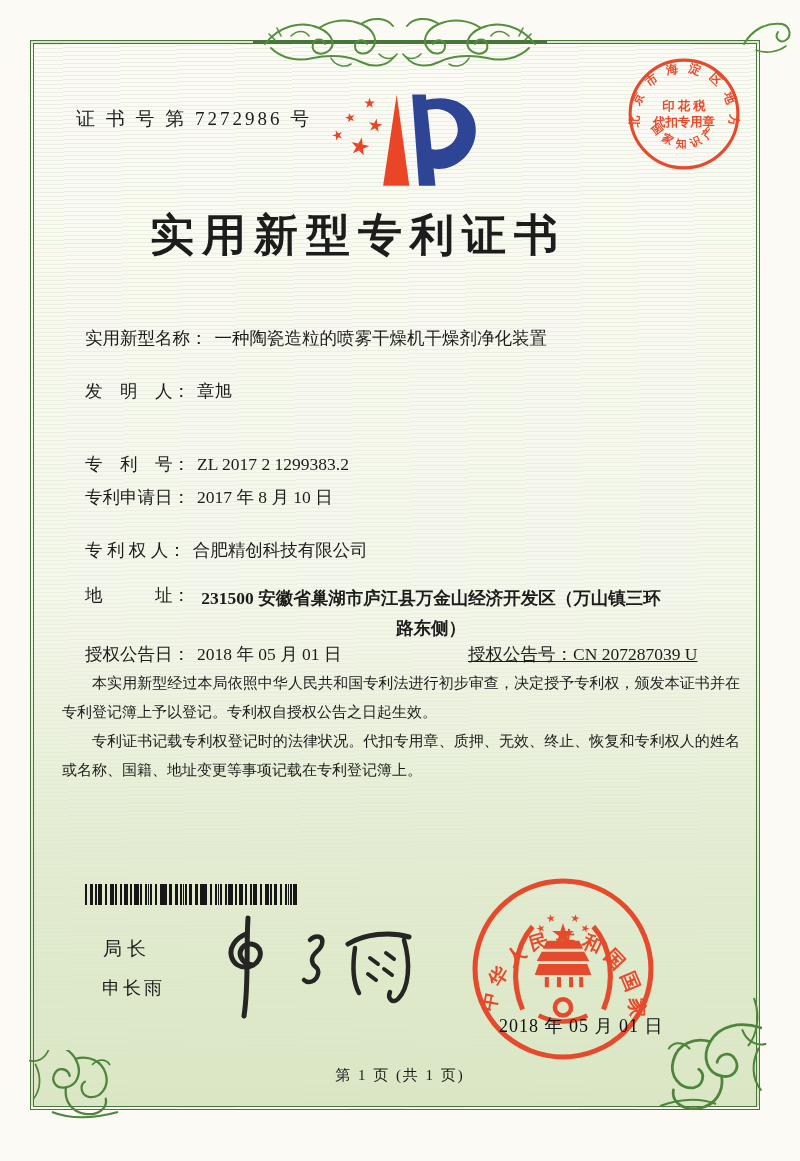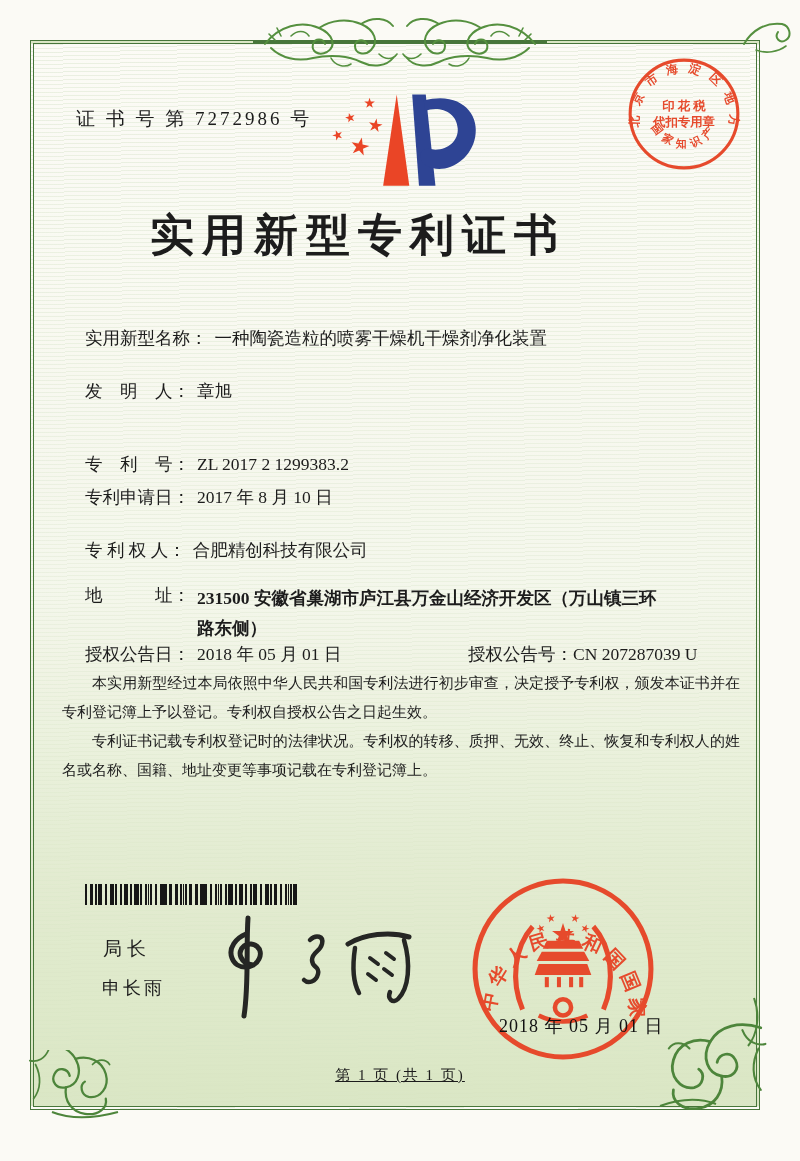--- a/index.html
+++ b/index.html
@@ -13,38 +13,38 @@
     position:absolute;left:30px;top:40px;width:722px;height:1062px;
     border:4px double #47763a;
     background:
       linear-gradient(180deg, rgba(250,250,244,0) 0%, rgba(235,241,222,.45) 52%, rgba(222,233,202,.85) 78%, rgba(216,229,194,.95) 100%),
       repeating-linear-gradient(179deg, rgba(128,168,100,.14) 0 1px, rgba(0,0,0,0) 1px 4px),
       #fcfbf6;
   }
   .cert-no{position:absolute;left:76px;top:94px;font-size:19px;letter-spacing:3px;margin-top:12px;}
   .title{position:absolute;left:0;top:206px;width:716px;text-align:center;
     font-size:44px;font-weight:bold;letter-spacing:8px;}
-  .row{position:absolute;left:85px;font-size:17.5px;white-space:nowrap;}
+  .row{position:absolute;left:85px;font-size:17.5px;white-space:nowrap;text-align:center;}
   .row .val{margin-left:7px;}
   .row-addr .val{white-space:normal;display:inline-block;vertical-align:top;max-width:468px;line-height:30px;font-weight:bold;}
-  .grant-no{position:absolute;left:468px;top:642px;font-size:17.5px;white-space:nowrap;}
+  .grant-no{position:absolute;left:468px;top:642px;font-size:17.5px;white-space:nowrap;text-decoration:underline;}
   .paras{position:absolute;left:62px;top:669px;width:678px;font-size:15px;line-height:29px;text-align:justify;}
   .paras p{margin:0;text-indent:2em;}
   .barcode{position:absolute;left:85px;top:884px;width:212px;height:21px;
     background:
       repeating-linear-gradient(90deg,#161616 0 2px,rgba(0,0,0,0) 2px 5px),
       repeating-linear-gradient(90deg,#161616 0 1px,rgba(0,0,0,0) 1px 7px),
       repeating-linear-gradient(90deg,#161616 0 2px,rgba(0,0,0,0) 2px 13px);
   }
   .commissioner{position:absolute;left:88px;top:936px;font-size:19px;letter-spacing:5px;margin-left:15px;}
   .commissioner-name{position:absolute;left:102px;top:976px;font-size:18px;letter-spacing:3px;}
   .signature{position:absolute;left:208px;top:912px;}
   .seal{position:absolute;left:470px;top:876px;}
   .seal-date{position:absolute;left:499px;top:1014px;font-size:18px;letter-spacing:1px;color:#111;}
-  .footer{position:absolute;left:0;top:1066px;width:800px;text-align:center;font-size:15px;letter-spacing:2px;text-decoration:underline;}
+  .footer{position:absolute;left:0;top:1066px;width:800px;text-align:center;font-size:15px;letter-spacing:2px;}
   .logo{position:absolute;left:325px;top:90px;}
   .tax-stamp{position:absolute;left:626px;top:56px;}
   .orn-top{position:absolute;left:253px;top:12px;}
   .orn-topright{position:absolute;left:742px;top:14px;}
   .orn-bl{position:absolute;left:22px;top:1050px;}
   .orn-br{position:absolute;left:658px;top:994px;}
   svg{display:block;}
 </style>
 </head>
 <body>
@@ -170,21 +170,21 @@
 </div>
 <div class="row" style="top:642px">
   <span>授权公告日：</span><span class="val">2018 年 05 月 01 日</span>
 </div>
 <div class="grant-no">
   <span>授权公告号：</span><span class="val">CN 207287039 U</span>
 </div>
 
 <div class="paras">
   <p>本实用新型经过本局依照中华人民共和国专利法进行初步审查，决定授予专利权，颁发本证书并在专利登记簿上予以登记。专利权自授权公告之日起生效。</p>
-  <p>专利证书记载专利权登记时的法律状况。专利权的转移、质押、无效、终止、恢复和专利权人的姓名或名称、国籍、地址变更等事项记载在专利登记簿上。</p>
+  <p>专利证书记载专利权登记时的法律状况。代扣专用章、质押、无效、终止、恢复和专利权人的姓名或名称、国籍、地址变更等事项记载在专利登记簿上。</p>
 </div>
 
 <div class="barcode"></div>
 
 <div class="commissioner">局长</div>
 <div class="commissioner-name">申长雨</div>
 
 <div class="signature">
   <svg width="210" height="110" viewBox="0 0 210 110" fill="none" stroke="#161616" stroke-width="5" stroke-linecap="round" opacity="0.92">
     <path d="M38,22 C28,26 20,36 24,46 C28,58 46,58 51,47 C56,37 46,28 36,34 C28,40 33,52 45,53"></path>

